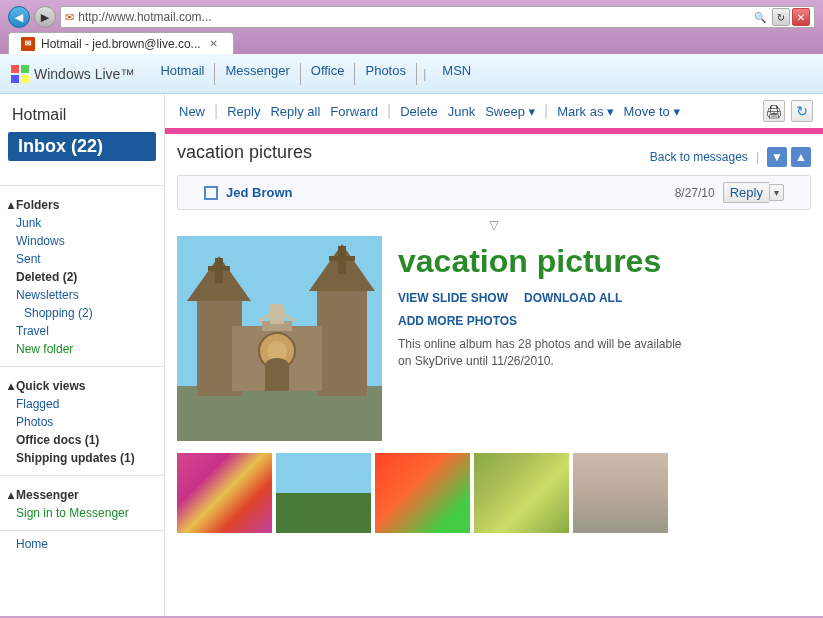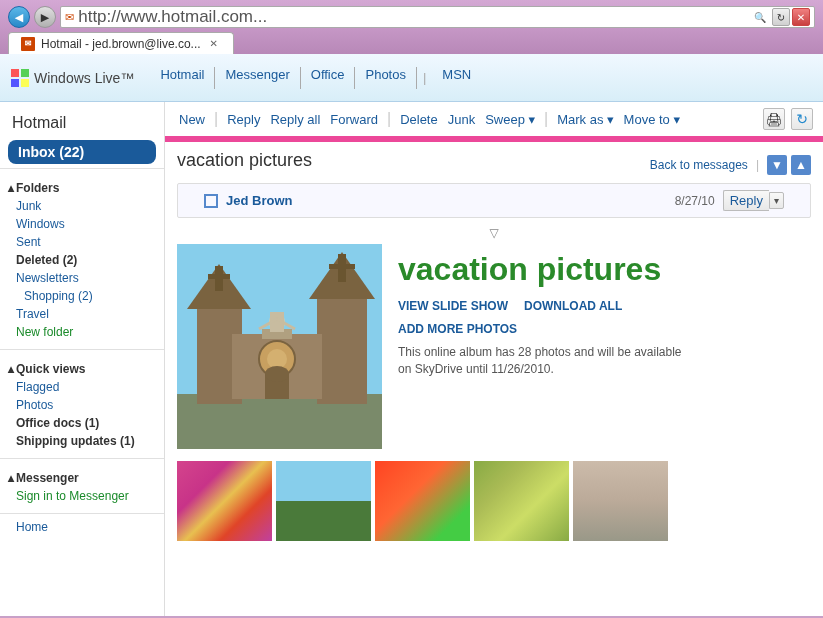--- a/index.html
+++ b/index.html
@@ -4,50 +4,50 @@
   <style>
     * { margin: 0; padding: 0; box-sizing: border-box; }
     body { font-family: 'Segoe UI', Arial, sans-serif; font-size: 13px; background: #c8a0c8; width: 823px; height: 618px; overflow: hidden; }
 
     
     .browser-chrome { background: linear-gradient(to bottom, #d4a8d4, #b888b8); padding: 6px 8px 0 8px; }
     .browser-nav { display: flex; align-items: center; gap: 4px; margin-bottom: 4px; }
     .nav-btn { width: 22px; height: 22px; border-radius: 50%; border: 1px solid #999; background: linear-gradient(to bottom, #e0e0e0, #b0b0b0); display: flex; align-items: center; justify-content: center; cursor: pointer; font-size: 11px; color: #333; }
     .nav-btn.back { background: linear-gradient(to bottom, #5cb8e8, #2888c8); color: white; border-color: #1a6aaa; }
     .address-bar { flex: 1; height: 22px; border: 1px solid #aaa; background: white; display: flex; align-items: center; padding: 0 4px; font-size: 12px; color: #333; border-radius: 2px; }
-    .address-text { flex: 1; font-size: 17px; color: #555; }
+    .address-text { flex: 1; font-size: 12px; color: #555; }
     .address-icons { display: flex; gap: 2px; }
     .addr-icon { width: 18px; height: 18px; display: flex; align-items: center; justify-content: center; font-size: 10px; color: #666; cursor: pointer; }
     .refresh-btn { width: 18px; height: 18px; border: 1px solid #aaa; background: linear-gradient(to bottom, #f0f0f0, #d0d0d0); display: flex; align-items: center; justify-content: center; cursor: pointer; font-size: 10px; border-radius: 2px; }
     .close-btn-x { width: 18px; height: 18px; border: 1px solid #cc4444; background: linear-gradient(to bottom, #f08080, #c84040); color: white; display: flex; align-items: center; justify-content: center; cursor: pointer; font-size: 10px; border-radius: 2px; }
 
     
     .tab-bar { display: flex; align-items: flex-end; margin-top: 2px; }
     .tab { height: 22px; padding: 0 12px; display: flex; align-items: center; gap: 6px; font-size: 12px; background: #e8e8f0; border: 1px solid #aaa; border-bottom: none; border-radius: 4px 4px 0 0; cursor: pointer; color: #333; }
     .tab.active { background: white; z-index: 1; }
     .tab-favicon { width: 14px; height: 14px; background: #cc4400; border-radius: 1px; display: flex; align-items: center; justify-content: center; color: white; font-size: 8px; font-weight: bold; }
     .tab-close { width: 14px; height: 14px; display: flex; align-items: center; justify-content: center; color: #666; font-size: 10px; }
 
     
     .app-container { background: white; display: flex; flex-direction: column; height: 562px; }
 
     
-    .wl-header { background: linear-gradient(to bottom, #f0f8ff, #d8eef8); border-bottom: 1px solid #b0d0e8; padding: 0 10px; height: 48px; display: flex; align-items: center; gap: 16px; }
+    .wl-header { background: linear-gradient(to bottom, #f0f8ff, #d8eef8); border-bottom: 1px solid #b0d0e8; padding: 0 10px; height: 40px; display: flex; align-items: center; gap: 16px; }
     .wl-logo { display: flex; align-items: center; gap: 4px; }
     .wl-nav-links { display: flex; gap: 0; }
     .wl-nav-link { color: #1a5a9a; font-size: 13px; padding: 0 10px; text-decoration: none; cursor: pointer; border-right: 1px solid #aaa; }
     .wl-nav-link:last-child { border-right: none; }
 
     
     .content-wrapper { display: flex; flex: 1; overflow: hidden; }
 
     
     .sidebar { width: 165px; border-right: 1px solid #ddd; background: white; overflow-y: auto; padding: 8px 0; flex-shrink: 0; }
     .sidebar-title { font-size: 16px; color: #333; font-weight: normal; padding: 4px 12px 8px; }
-    .inbox-btn { background: #1a5a9a; color: white; padding: 4px 10px; margin: 0 8px 4px; border-radius: 8px; font-size: 14px; font-weight: bold; cursor: pointer; }
+    .inbox-btn { background: #1a5a9a; color: white; padding: 4px 10px; margin: 0 8px 24px; border-radius: 2px; font-size: 18px; font-weight: bold; cursor: pointer; }
     .sidebar-section { padding: 4px 0; }
     .sidebar-section-title { font-size: 12px; color: #333; font-weight: bold; padding: 4px 8px 2px; display: flex; align-items: center; gap: 2px; cursor: pointer; }
     .sidebar-item { padding: 2px 8px 2px 16px; font-size: 12px; color: #1a5a9a; cursor: pointer; }
     .sidebar-item.bold { font-weight: bold; color: #333; }
     .sidebar-item.indent { padding-left: 24px; }
     .sidebar-item.green { color: #1a8a2a; }
     .divider { border: none; border-top: 1px solid #e0e0e0; margin: 4px 0; }
 
     
     .email-area { flex: 1; overflow-y: auto; }

